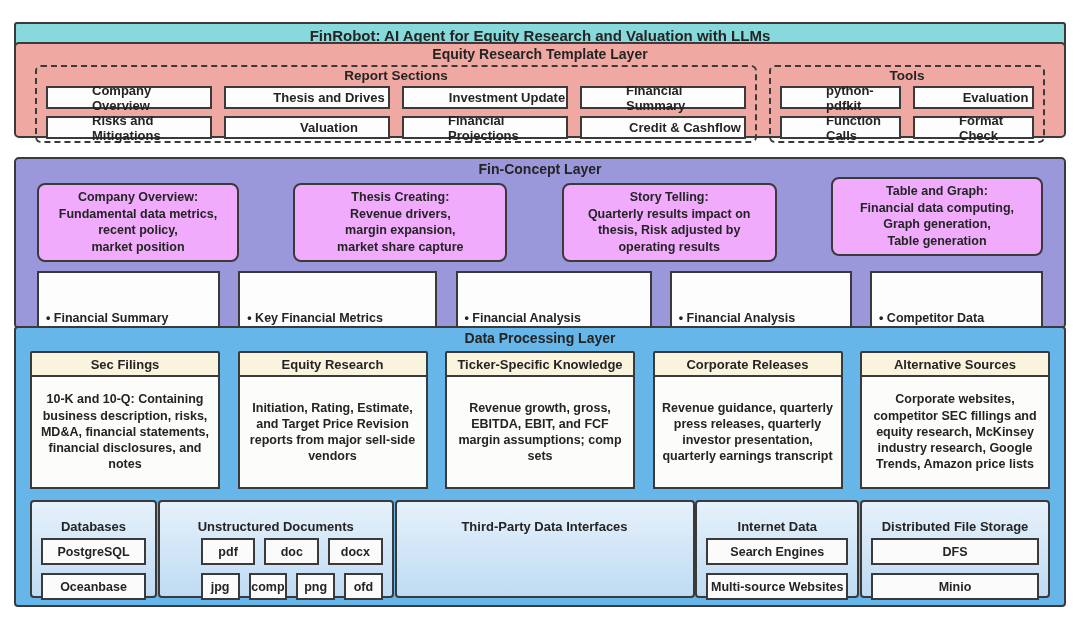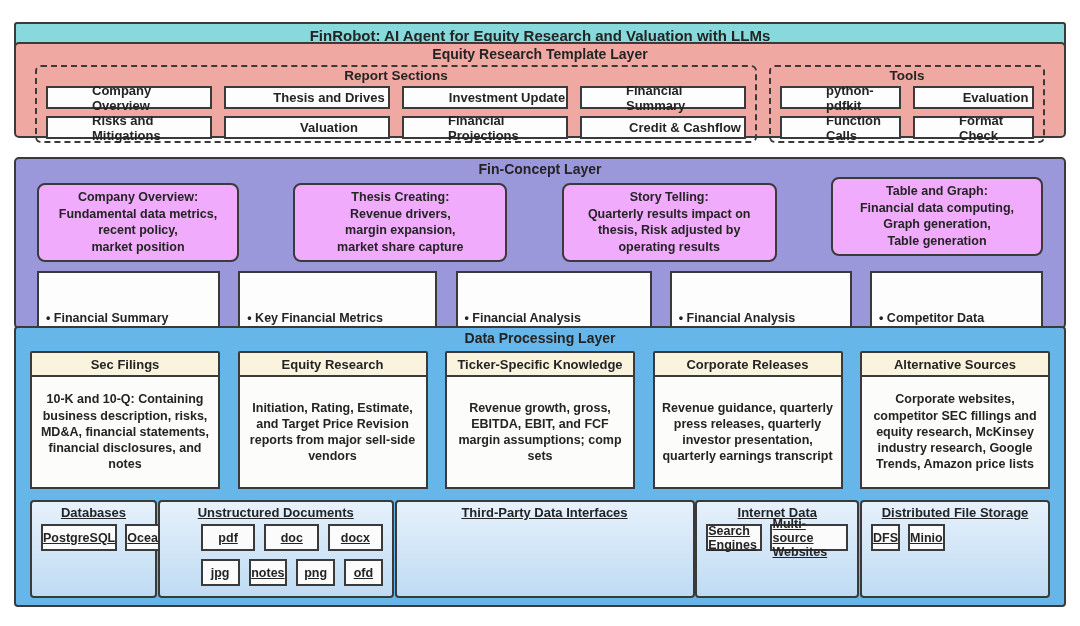--- a/index.html
+++ b/index.html
@@ -58,26 +58,26 @@
     display: flex; align-items: center; justify-content: center; font-size: 13px;
   }
   .src-body {
     background: #fcfcfa; border: 2px solid #3a3a3a; margin-top: -2px; flex: 1;
     display: flex; align-items: center; justify-content: center;
     text-align: center; font-size: 12.5px; line-height: 1.3; padding: 2px 5px;
   }
   .infra-row { display: flex; justify-content: space-between; padding: 0 14px; margin-top: 11px; }
   .panel {
     background: linear-gradient(180deg, #E6F1FB 0%, #BFDBF3 100%);
-    border: 2px solid #3a3a3a; border-radius: 4px; padding: 3px 9px 6px; height: 98px; text-decoration: underline;
+    border: 2px solid #3a3a3a; border-radius: 4px; padding: 17px 9px 6px; height: 98px;
   }
   .panel.p1 { width: 127px; } .panel.p2 { width: 236px; } .panel.p3 { width: 300px; }
   .panel.p4 { width: 164px; } .panel.p5 { width: 190px; }
   .panel-title { text-align: center; font-size: 13px; margin-bottom: 4px; }
-  .pstack { display: flex; flex-direction: row; gap: 8px; align-items: flex-end; }
+  .pstack { display: flex; flex-direction: column; gap: 8px; }
   .pbox {
     background: #fbfbfb; border: 2px solid #3a3a3a; height: 27px;
     display: flex; align-items: center; justify-content: center; font-size: 12.5px;
   }
   .prow { display: flex; gap: 9px; margin-left: 32px; }
   .prow + .prow { margin-top: 8px; }
   .prow .pbox { flex: 1; }
 </style>
 </head>
 <body>
@@ -205,21 +205,21 @@
       </div>
       <div class="panel p2">
         <div class="panel-title">Unstructured Documents</div>
         <div class="prow">
           <div class="pbox">pdf</div>
           <div class="pbox">doc</div>
           <div class="pbox">docx</div>
         </div>
         <div class="prow">
           <div class="pbox">jpg</div>
-          <div class="pbox">notes</div>
+          <div class="pbox">comp</div>
           <div class="pbox">png</div>
           <div class="pbox">ofd</div>
         </div>
       </div>
       <div class="panel p3">
         <div class="panel-title">Third-Party Data Interfaces</div>
       </div>
       <div class="panel p4">
         <div class="panel-title">Internet Data</div>
         <div class="pstack">

